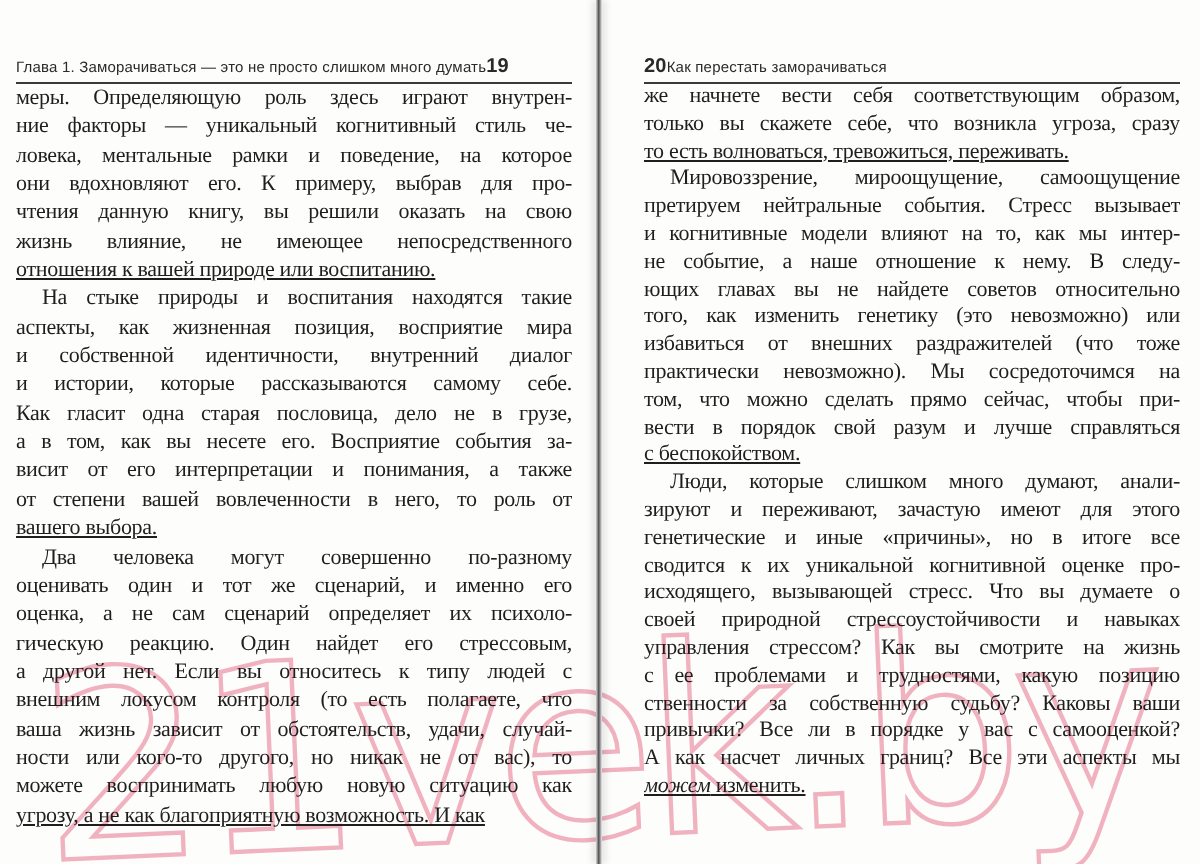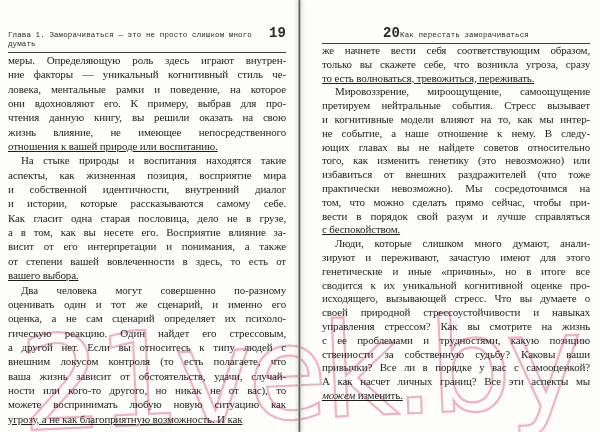--- a/index.html
+++ b/index.html
@@ -14,26 +14,26 @@
     box-shadow:-2px 0 3px rgba(0,0,0,0.10),2px 0 3px rgba(0,0,0,0.10);
     z-index:3;
   }
   .page{position:absolute;top:0;height:432px;z-index:2;}
   .page-left{left:0;width:298px;}
   .page-right{left:301px;width:285px;}
   .col{position:absolute;top:29px;}
   .page-left .col{left:8px;width:278px;}
   .page-right .col{left:21px;width:268px;}
   .running-head{
-    display:flex;justify-content:center;align-items:baseline;
-    font-family:Liberation Mono, monospace;
+    display:flex;justify-content:flex-start;align-items:baseline;
+    font-family:Liberation Sans, sans-serif;
     font-size:7.5px;line-height:9px;color:#2a2a2a;letter-spacing:0.1px;
     padding-bottom:3px;border-bottom:1.2px solid #3a3a3a;
   }
-  .page-num{font-weight:bold;font-size:14px;}
+  .page-num{font-weight:bold;font-size:10px;}
   .body-text{margin-top:0;}
   .line{
     font-size:11px;letter-spacing:-0.15px;
     text-align:justify;text-align-last:justify;
     overflow:hidden;white-space:normal;
   }
   .page-left .line{line-height:14.35px;height:14.35px;}
   .page-right .line{line-height:13.8px;height:13.8px;}
   .line.last{text-align-last:left;text-decoration:underline;}
   .line.indent{text-indent:13px;}
@@ -64,23 +64,23 @@
           <div class="line">ловека, ментальные рамки и поведение, на которое</div>
           <div class="line">они вдохновляют его. К примеру, выбрав для про-</div>
           <div class="line">чтения данную книгу, вы решили оказать на свою</div>
           <div class="line">жизнь влияние, не имеющее непосредственного</div>
           <div class="line last">отношения к вашей природе или воспитанию.</div>
           <div class="line indent">На стыке природы и воспитания находятся такие</div>
           <div class="line">аспекты, как жизненная позиция, восприятие мира</div>
           <div class="line">и собственной идентичности, внутренний диалог</div>
           <div class="line">и истории, которые рассказываются самому себе.</div>
           <div class="line">Как гласит одна старая пословица, дело не в грузе,</div>
-          <div class="line">а в том, как вы несете его. Восприятие влияние за-</div>
+          <div class="line">а в том, как вы несете его. Восприятие события за-</div>
           <div class="line">висит от его интерпретации и понимания, а также</div>
-          <div class="line">от степени вашей вовлеченности в здесь, то есть от</div>
+          <div class="line">от степени вашей вовлеченности в него, то роль от</div>
           <div class="line last">вашего выбора.</div>
           <div class="line indent">Два человека могут совершенно по-разному</div>
           <div class="line">оценивать один и тот же сценарий, и именно его</div>
           <div class="line">оценка, а не сам сценарий определяет их психоло-</div>
           <div class="line">гическую реакцию. Один найдет его стрессовым,</div>
           <div class="line">а другой нет. Если вы относитесь к типу людей с</div>
           <div class="line">внешним локусом контроля (то есть полагаете, что</div>
           <div class="line">ваша жизнь зависит от обстоятельств, удачи, случай-</div>
           <div class="line">ности или кого-то другого, но никак не от вас), то</div>
           <div class="line">можете воспринимать любую новую ситуацию как</div>

